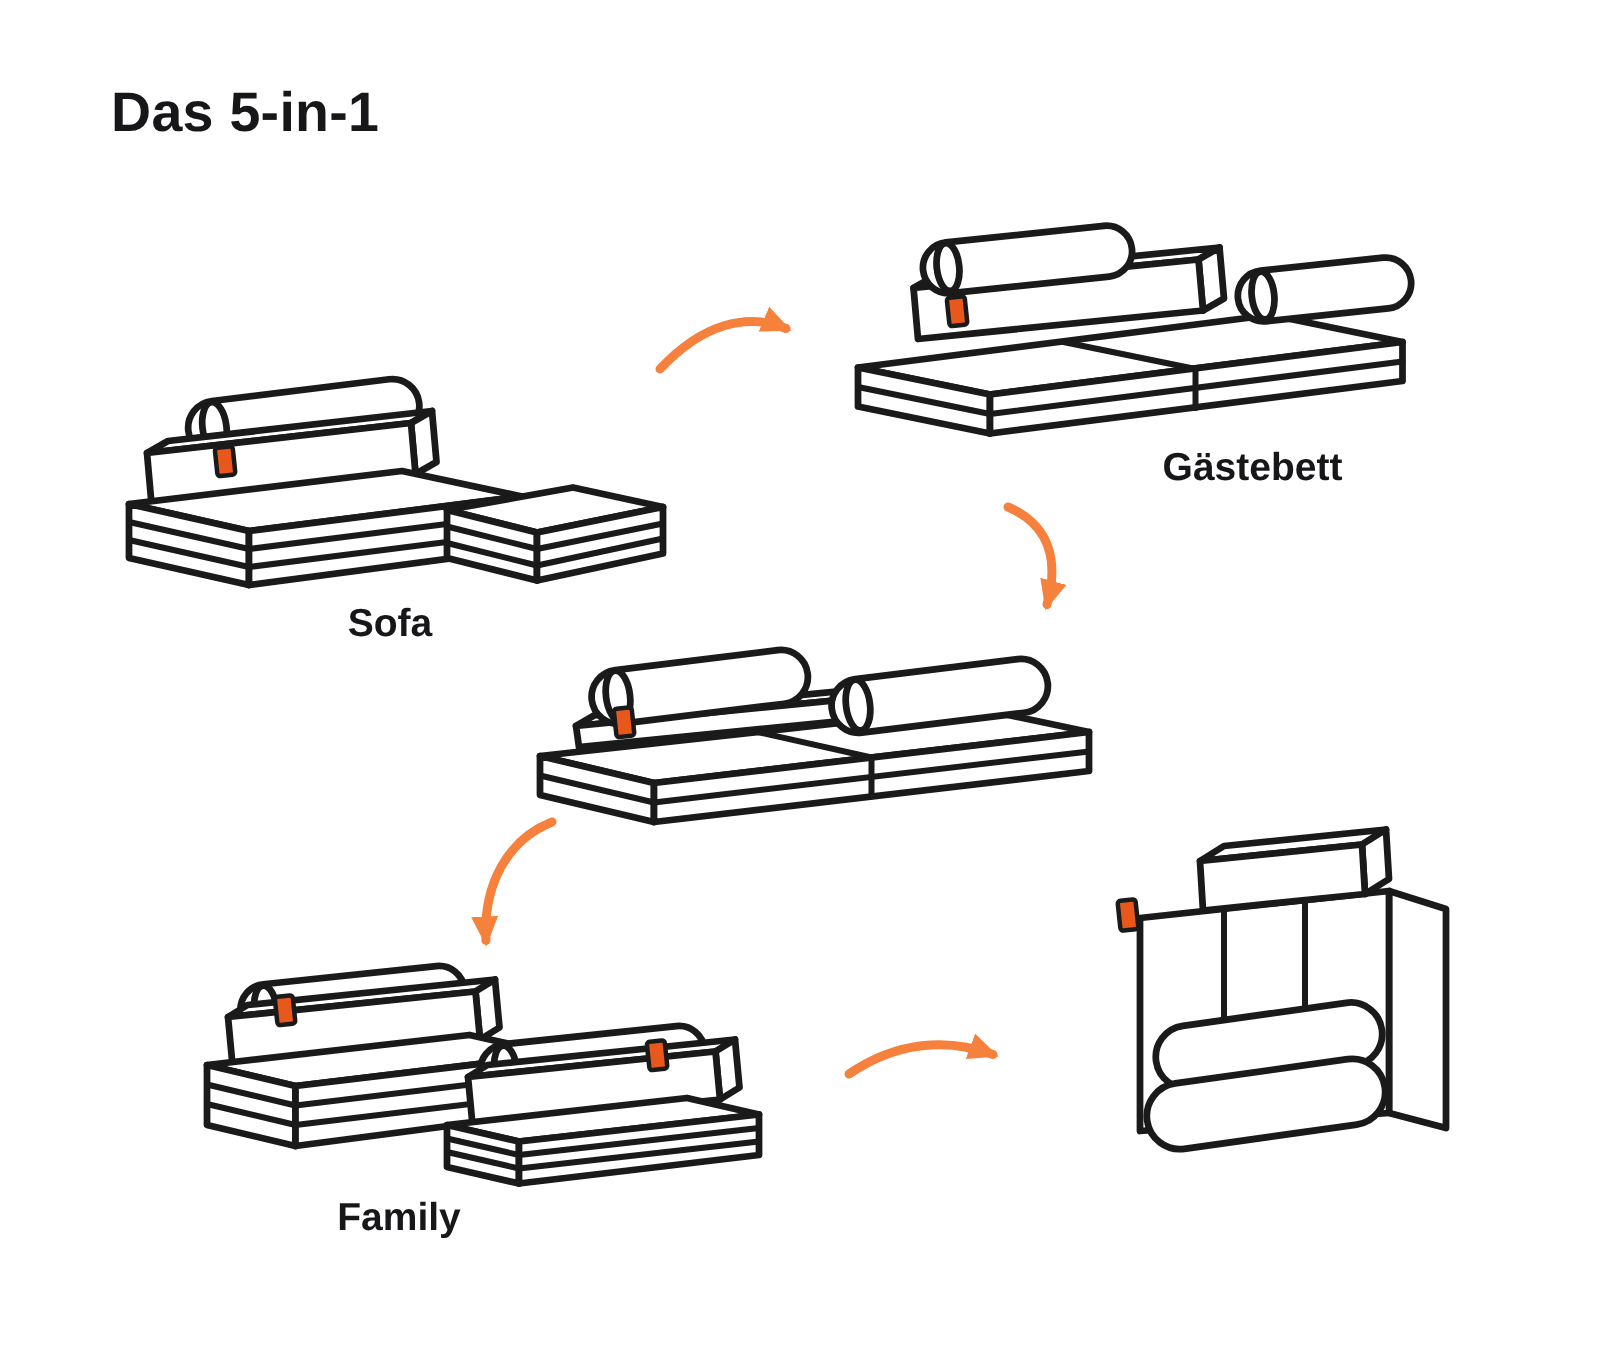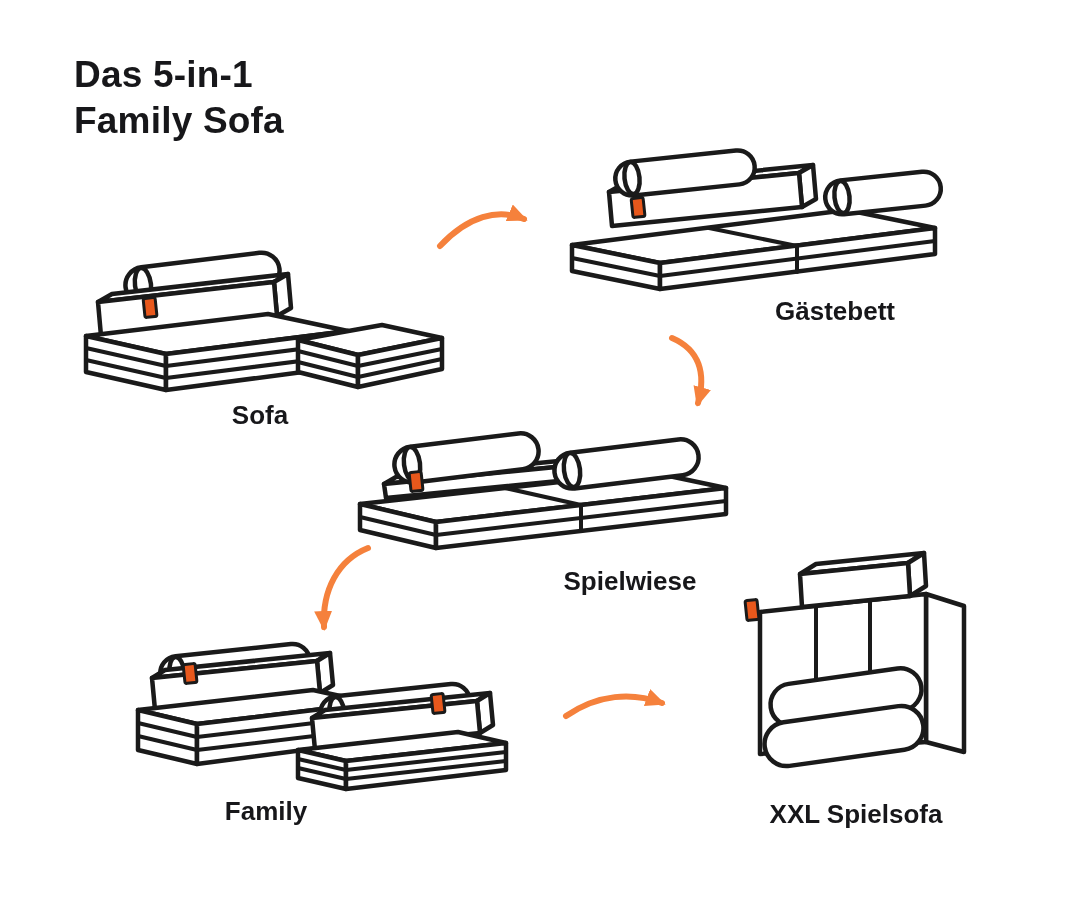--- a/index.html
+++ b/index.html
@@ -32,21 +32,20 @@
   .arrows{position:absolute;left:0;top:0;pointer-events:none}
   .arrow{stroke:var(--accent);stroke-width:6;fill:none;stroke-linecap:round}
 </style>
 </head>
 <body>
 
 <div class="canvas">
 
   <div class="title">
     <div>Das 5-in-1</div>
-    <div>Family Sofa</div>
   </div>
 
   <div class="fig" style="left:70px;top:246px">
     <svg width="380" height="152" viewBox="0 0 380 152">
 
       <g>
         <rect class="ln" x="55" y="14" width="155" height="36" rx="18" transform="rotate(-7 132 32)"></rect>
         <ellipse class="ln" cx="73" cy="39" rx="8" ry="17" transform="rotate(-7 73 39)"></ellipse>
       </g>
 
@@ -130,21 +129,20 @@
         <rect class="ln" x="52" y="14" width="145" height="36" rx="18" transform="rotate(-7 124 32)"></rect>
         <ellipse class="ln" cx="70" cy="38" rx="8" ry="17" transform="rotate(-7 70 38)"></ellipse>
       </g>
       <g>
         <rect class="ln" x="212" y="20" width="145" height="36" rx="18" transform="rotate(-7 284 38)"></rect>
         <ellipse class="ln" cx="230" cy="44" rx="8" ry="17" transform="rotate(-7 230 44)"></ellipse>
       </g>
       <rect class="tag" x="68" y="46" width="12" height="19" rx="2" transform="rotate(-6 74 55)"></rect>
     </svg>
   </div>
-  <div class="fig-label" style="left:630px;top:566px">Spielwiese</div>
 
   <div class="fig" style="left:110px;top:628px">
     <svg width="402" height="165" viewBox="0 0 402 165">
 
       <g>
         <rect class="ln" x="50" y="22" width="150" height="34" rx="17" transform="rotate(-6 125 39)"></rect>
         <ellipse class="ln" cx="67" cy="45" rx="7.5" ry="16" transform="rotate(-6 67 45)"></ellipse>
         <path class="ln" d="M42,50 L55,42 L220,25 L207,33 Z"></path>
         <path class="ln" d="M207,33 L220,25 L223,57 L210,65 Z"></path>
         <path class="ln" d="M42,50 L207,33 L210,65 L45,82 Z"></path>
@@ -190,21 +188,20 @@
         <path class="ln" d="M60,26 L168,15 L170,48 L62,59 Z"></path>
       </g>
 
       <g>
         <rect class="ln" x="30" y="128" width="152" height="42" rx="21" transform="rotate(-8 106 149)"></rect>
         <rect class="ln" x="24" y="166" width="160" height="44" rx="22" transform="rotate(-8 104 188)"></rect>
       </g>
       <rect class="tag" x="6" y="52" width="12" height="20" rx="2" transform="rotate(-6 12 62)"></rect>
     </svg>
   </div>
-  <div class="fig-label" style="left:856px;top:799px">XXL Spielsofa</div>
 
   <svg class="arrows" width="1080" height="900" viewBox="0 0 1080 900">
     <defs>
       <marker id="arrowhead" markerUnits="userSpaceOnUse" markerWidth="26" markerHeight="24" refX="16" refY="9" orient="auto">
         <path d="M0,0 L20,9 L0,18 Z" fill="#F5813C"></path>
       </marker>
     </defs>
     <path class="arrow" d="M440,246 C468,216 498,208 524,219" marker-end="url(#arrowhead)"></path>
     <path class="arrow" d="M672,338 C700,350 706,374 698,403" marker-end="url(#arrowhead)"></path>
     <path class="arrow" d="M368,548 C338,560 322,590 324,627" marker-end="url(#arrowhead)"></path>

